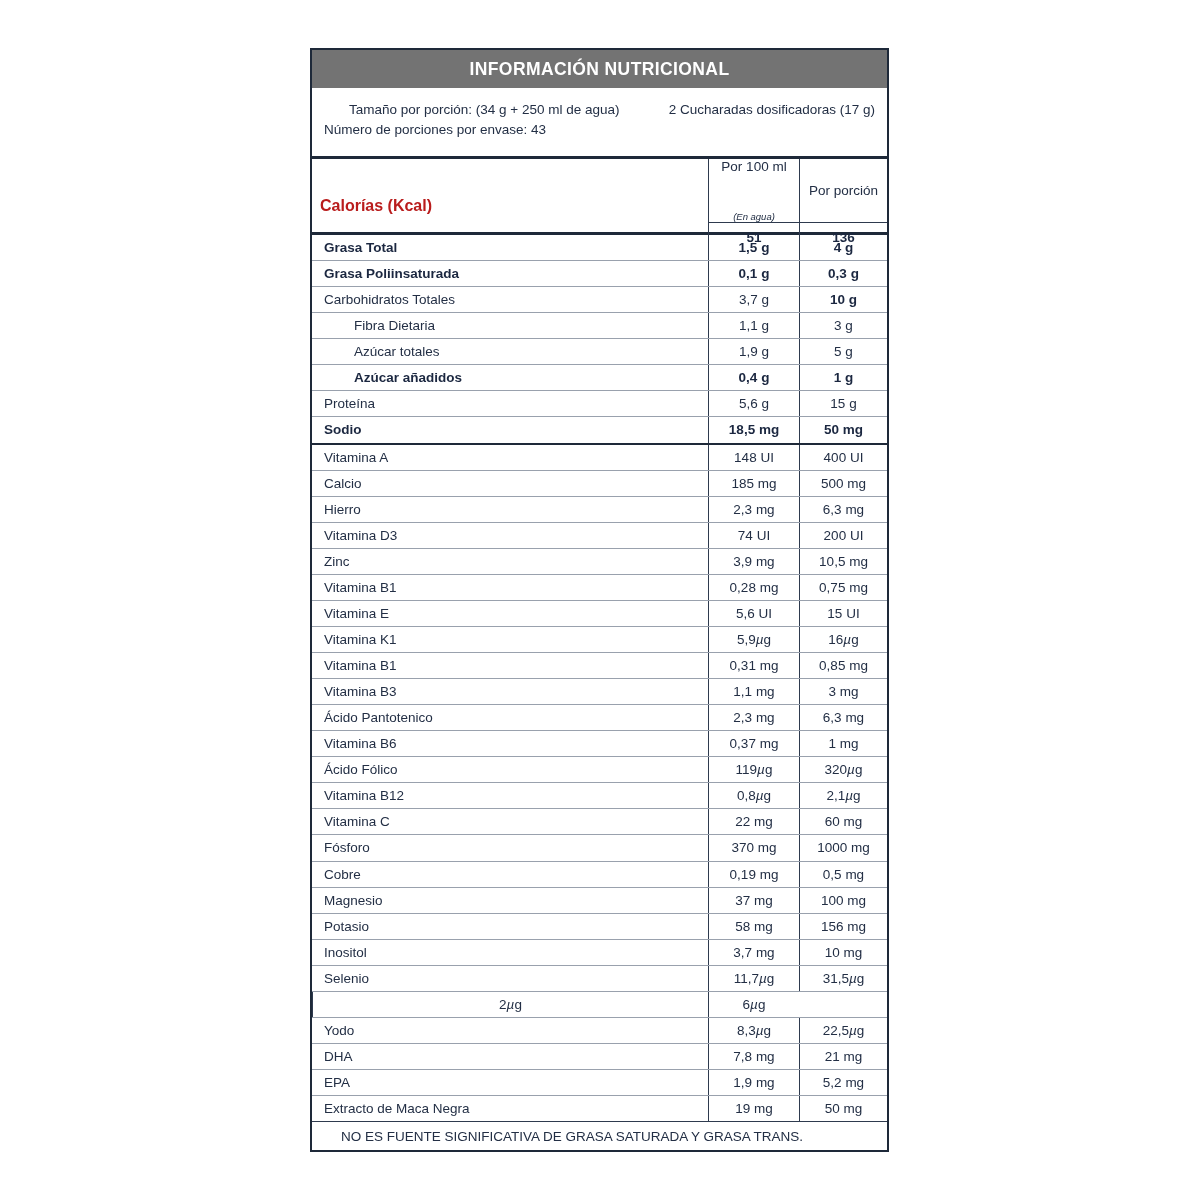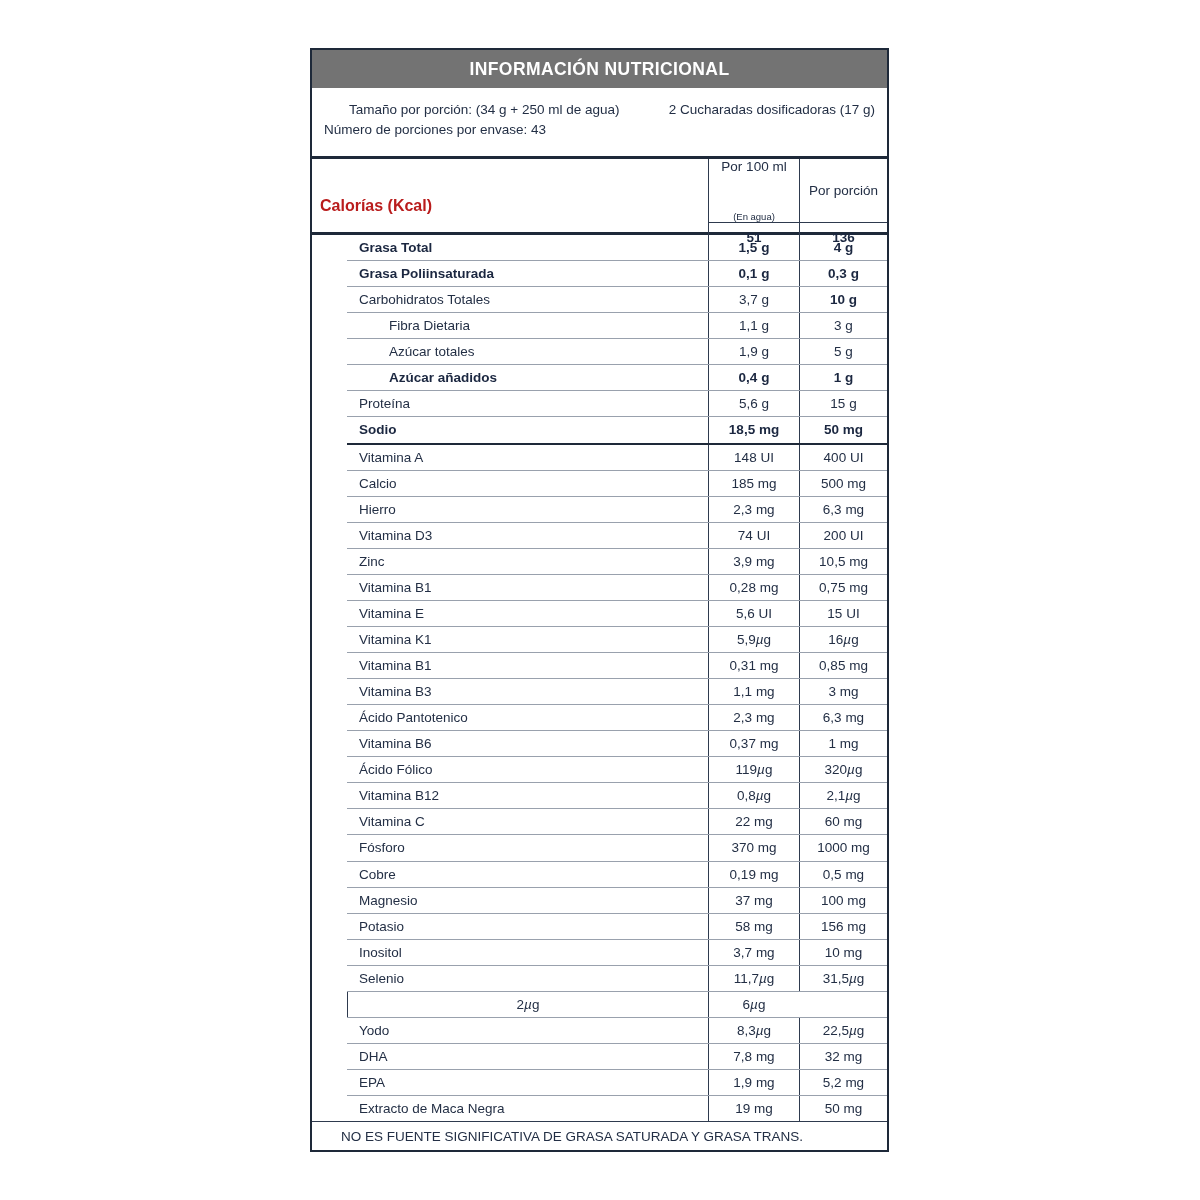--- a/index.html
+++ b/index.html
@@ -58,39 +58,38 @@
     display: flex; flex-direction: column;
   }
   .cal-head {
     flex: 1 1 43px;
     display: flex; flex-direction: column;
     align-items: center; justify-content: center;
     font-size: 13.5px;
     line-height: 15px;
     gap: 37px;
   }
-  .cal-sub { font-size: 9.5px; line-height: 11px; }
+  .cal-sub { font-size: 9.5px; line-height: 11px; font-style: italic; }
   .cal-val {
     flex: none; height: 29px;
     border-top: 1.5px solid #2e3a4e;
     display: flex; align-items: center; justify-content: center;
     font-weight: bold; font-size: 13.5px;
     color: #1b2740;
   }
   .rows-body {
     flex: 1 1 auto;
     display: flex; flex-direction: column;
   }
   .row {
     flex: 1 1 0;
     display: grid;
     grid-template-columns: 1fr 91px 88px;
     border-bottom: 1px solid #99a1ad;
     font-size: 13.5px;
-    margin-left: 35px;
   }
   .row.thick-bottom { border-bottom: 2.5px solid #1e2939; }
   .row:last-child { border-bottom: none; }
   .cell { display: flex; align-items: center; }
   .cell.name { padding-left: 12px; }
   .cell.name.indent { padding-left: 42px; }
   .cell.val {
     justify-content: center;
     border-left: 1.7px solid #2e3a4e;
   }
@@ -290,21 +289,21 @@
         <div class="cell val">6 <span class="mu">µ</span>g</div>
       </div>
       <div class="row">
         <div class="cell name">Yodo</div>
         <div class="cell val">8,3 <span class="mu">µ</span>g</div>
         <div class="cell val">22,5 <span class="mu">µ</span>g</div>
       </div>
       <div class="row">
         <div class="cell name">DHA</div>
         <div class="cell val">7,8 mg</div>
-        <div class="cell val">32 mg</div>
+        <div class="cell val">21 mg</div>
       </div>
       <div class="row">
         <div class="cell name">EPA</div>
         <div class="cell val">1,9 mg</div>
         <div class="cell val">5,2 mg</div>
       </div>
       <div class="row">
         <div class="cell name">Extracto de Maca Negra</div>
         <div class="cell val">19 mg</div>
         <div class="cell val">50 mg</div>

